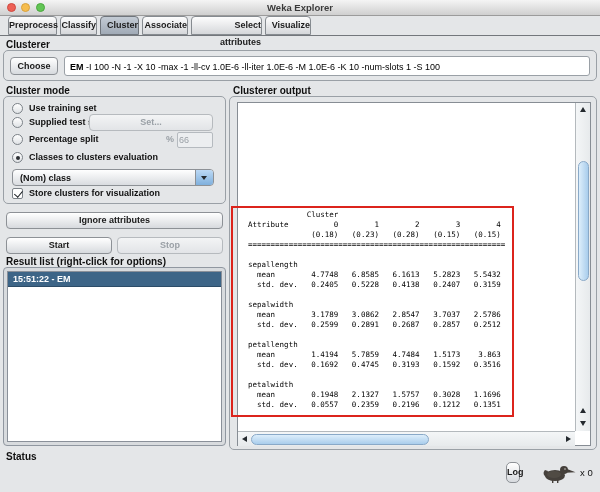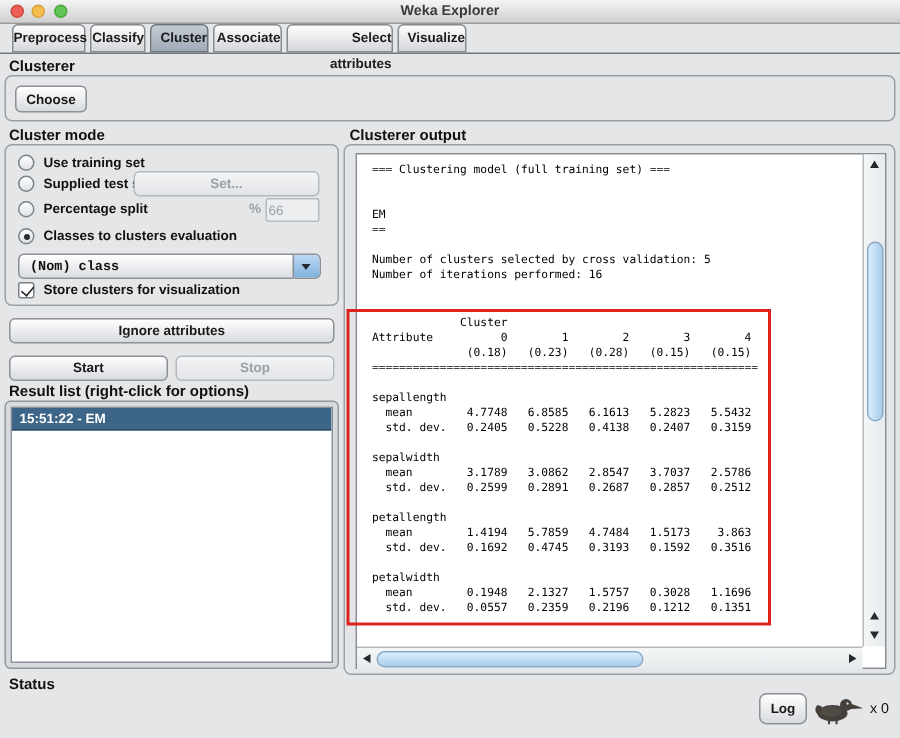--- a/index.html
+++ b/index.html
@@ -113,41 +113,46 @@
   <div class="tab" style="left:8px;width:49px;">Preprocess</div>
   <div class="tab" style="left:60px;width:37px;">Classify</div>
   <div class="tab sel" style="left:100px;width:39px;">Cluster</div>
   <div class="tab" style="left:142px;width:46px;">Associate</div>
   <div class="tab" style="left:191px;width:71px;">Select attributes</div>
   <div class="tab" style="left:265px;width:46px;">Visualize</div>
 
   <div class="seclabel" style="left:6px;top:39px;">Clusterer</div>
   <div class="groupbox" style="left:3px;top:50px;width:594px;height:31px;"></div>
   <div class="btn" style="left:10px;top:57px;width:48px;height:18px;line-height:16px;">Choose</div>
+  <div class="field" style="left:64px;top:56px;width:526px;height:20px;">
+    <div class="ftext" style="line-height:20px;">
+      <span style="font-weight:700;">EM</span><span> </span><span>-I 100 -N -1 -X 10 -max -1 -ll-cv 1.0E-6 -ll-iter 1.0E-6 -M 1.0E-6 -K 10 -num-slots 1 -S 100</span>
+    </div>
+  </div>
 
   <div class="seclabel" style="left:6px;top:85px;">Cluster mode</div>
   <div class="groupbox" style="left:3px;top:96px;width:223px;height:108px;"></div>
 
   <div class="radio" style="left:12px;top:103px;"></div>
   <div class="ctl-label" style="left:29px;top:103px;">Use training set</div>
 
   <div class="radio" style="left:12px;top:117px;"></div>
   <div class="ctl-label" style="left:29px;top:117px;">Supplied test set</div>
   <div class="btn disabled" style="left:89px;top:114px;width:124px;height:17px;line-height:15px;">Set...</div>
 
   <div class="radio" style="left:12px;top:134px;"></div>
   <div class="ctl-label" style="left:29px;top:134px;">Percentage split</div>
   <div class="ctl-label dim" style="left:166px;top:134px;">%</div>
   <input class="mini" style="left: 177px; top: 132px; width: 36px; height: 16px;" disabled="" value="66">
 
   <div class="radio on" style="left:12px;top:152px;"></div>
   <div class="ctl-label" style="left:29px;top:152px;">Classes to clusters evaluation</div>
 
   <div class="combo" style="left:12px;top:169px;width:202px;height:17px;">
-    <div class="txt" style="line-height:17px;font-family:Liberation Mono, monospace;">(Nom) class</div>
+    <div class="txt" style="line-height:17px;">(Nom) class</div>
     <div class="arrowzone">
       <div class="tri-down" style="left:4.5px;top:6px;"></div>
     </div>
   </div>
 
   <div class="checkbox on" style="left:12px;top:188px;"></div>
   <div class="ctl-label" style="left:29px;top:188px;">Store clusters for visualization</div>
 
   <div class="btn" style="left:6px;top:237px;width:106px;height:17px;line-height:15px;">Start</div>
   <div class="btn" style="left:6px;top:212px;width:217px;height:17px;line-height:15px;">Ignore attributes</div>
@@ -157,28 +162,20 @@
   <div class="listframe" style="left:3px;top:267px;width:223px;height:179px;">
     <div class="listinner">
       <div class="listrow sel">15:51:22 - EM</div>
     </div>
   </div>
 
   <div class="seclabel" style="left:233px;top:85px;">Clusterer output</div>
   <div class="groupbox" style="left:229px;top:96px;width:368px;height:354px;"></div>
   <div class="outinner" style="left:237px;top:102px;width:354px;height:344px;"></div>
 
-  <pre class="mono" style="left:248px;top:108px;">=== Clustering model (full training set) ===
-
-
-EM
-==
-
-Number of clusters selected by cross validation: 5
-Number of iterations performed: 16</pre>
   <pre class="mono" style="left:248px;top:210px;">             Cluster
 Attribute          0        1        2        3        4
               (0.18)   (0.23)   (0.28)   (0.15)   (0.15)
 =========================================================
 
 sepallength
   mean        4.7748   6.8585   6.1613   5.2823   5.5432
   std. dev.   0.2405   0.5228   0.4138   0.2407   0.3159
 
 sepalwidth
@@ -201,21 +198,21 @@
     <div class="tri-down-s" style="left:4px;bottom:5px;"></div>
   </div>
 
   <div class="hsb" style="left:238px;top:431px;width:337px;height:15px;">
     <div class="tri-left-s" style="left:4px;top:4px;"></div>
     <div class="thumb-h" style="left:13px;top:2px;width:178px;height:11px;"></div>
     <div class="tri-right-s" style="right:4px;top:4px;"></div>
   </div>
 
   <div class="seclabel" style="left:6px;top:451px;">Status</div>
-  <div class="btn" style="left:506px;top:462px;width:32px;height:21px;line-height:19px;border-radius:5px;">Log</div>
+  <div class="btn" style="left:506px;top:462px;width:14px;height:21px;line-height:19px;border-radius:5px;">Log</div>
 
   <svg style="position:absolute;left:542px;top:463px;" width="34" height="20" viewBox="0 0 34 20">
     <path d="M3 7 C1 9 1 12 4 14 L6 8 Z" fill="#45403b"></path>
     <ellipse cx="13" cy="12.5" rx="10" ry="5.5" fill="#45403b"></ellipse>
     <ellipse cx="12" cy="11.5" rx="7" ry="3.5" fill="#5a544d" opacity="0.55"></ellipse>
     <circle cx="22" cy="7" r="4" fill="#45403b"></circle>
     <path d="M24.5 5.8 L33.5 9.2 L24 9.8 Z" fill="#45403b"></path>
     <circle cx="23" cy="6" r="0.8" fill="#cfc9c2"></circle>
     <rect x="10" y="17" width="1.4" height="3" fill="#45403b"></rect>
     <rect x="15" y="17" width="1.4" height="3" fill="#45403b"></rect>

